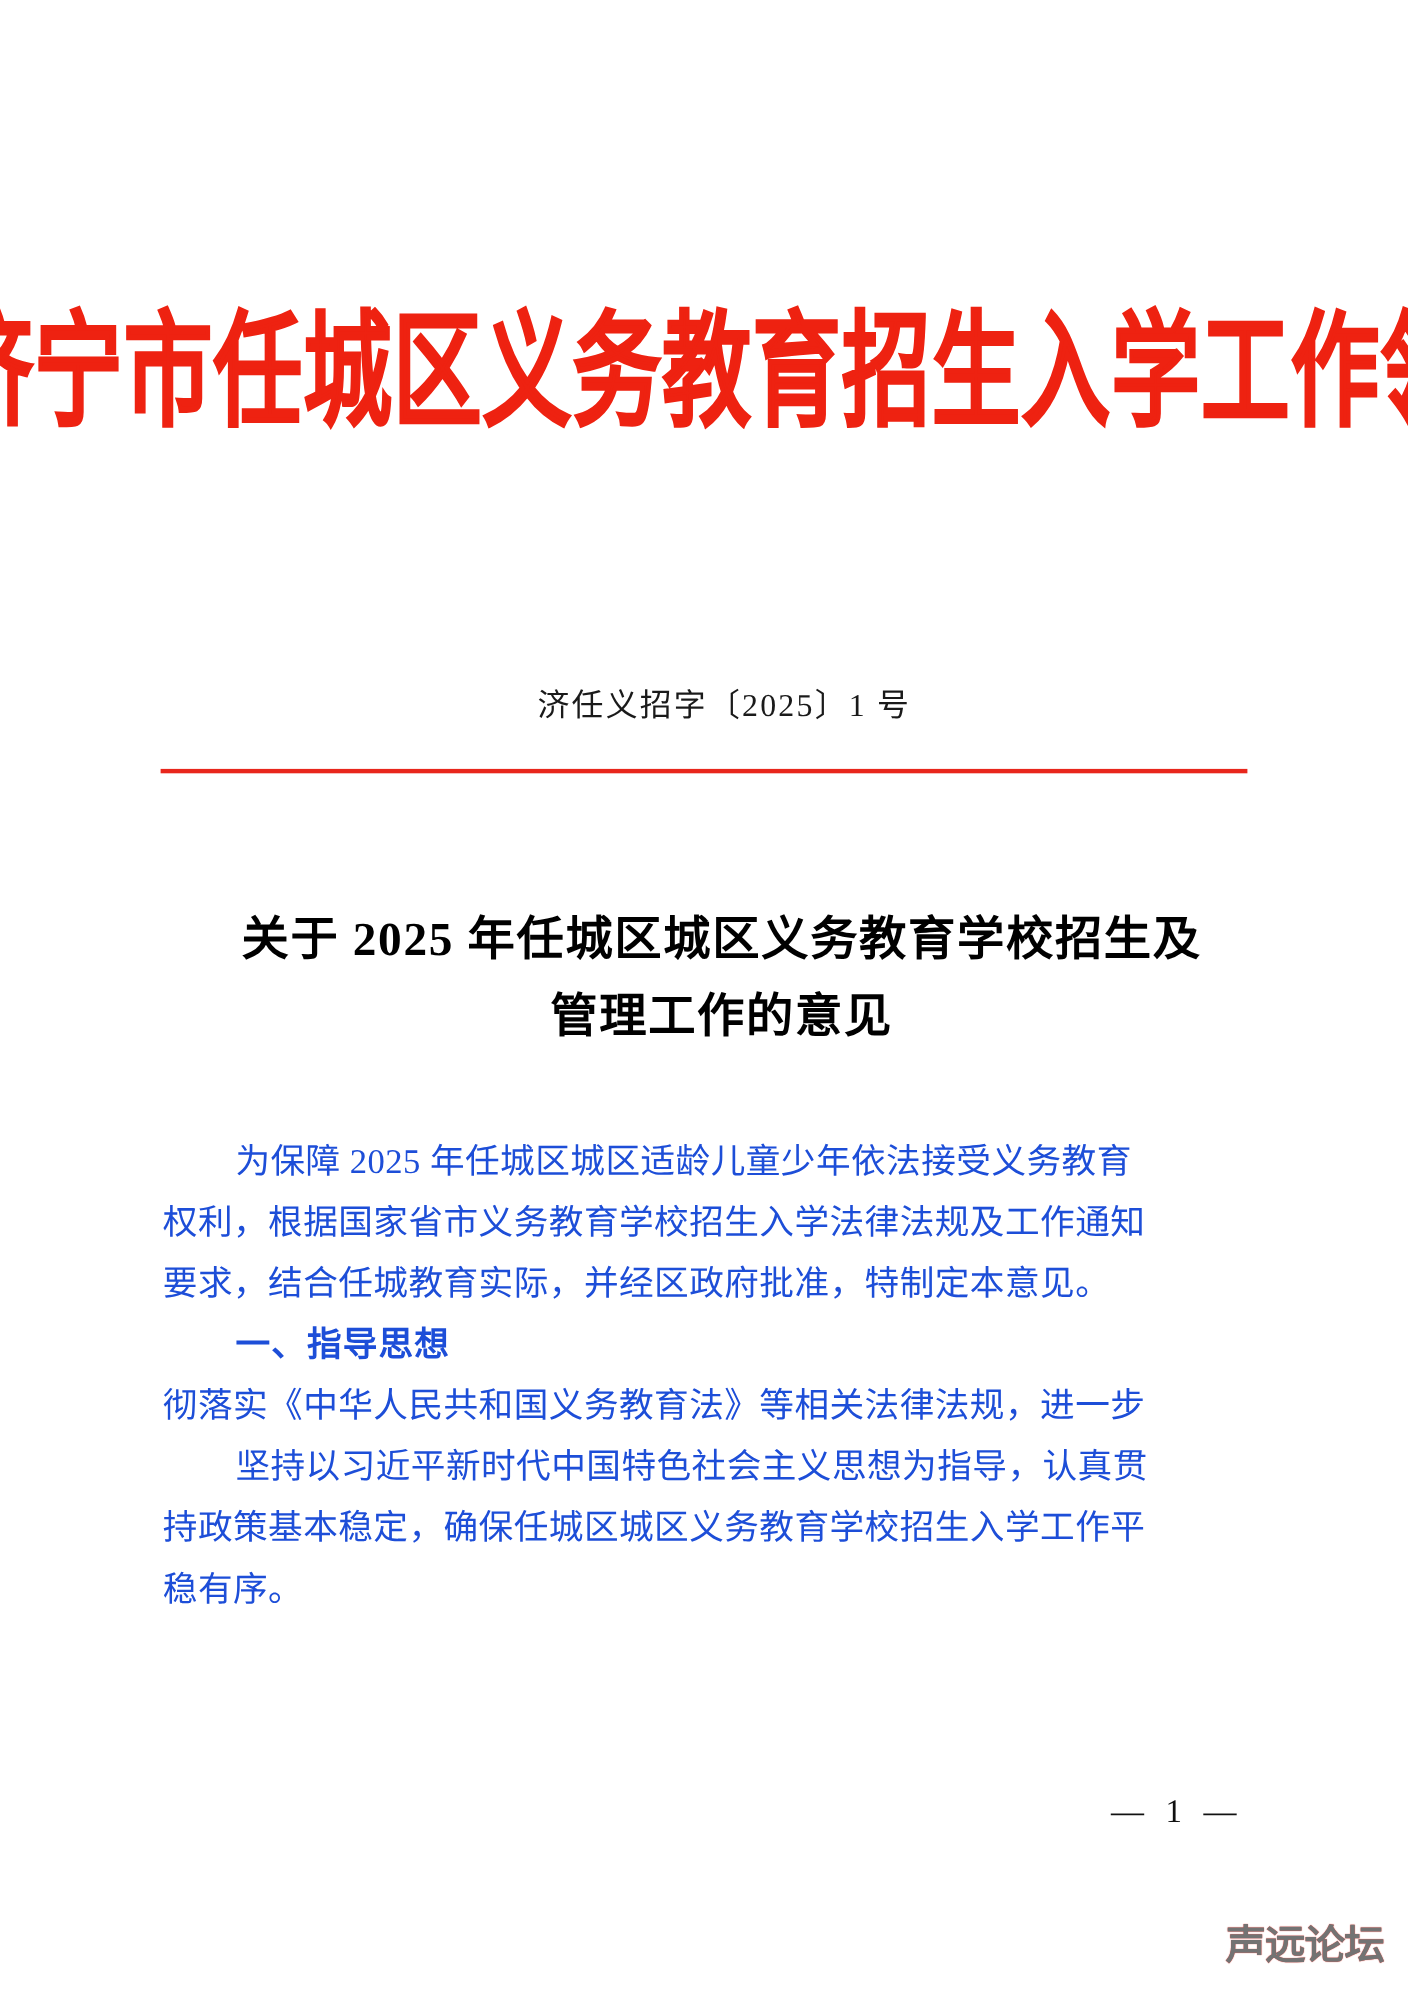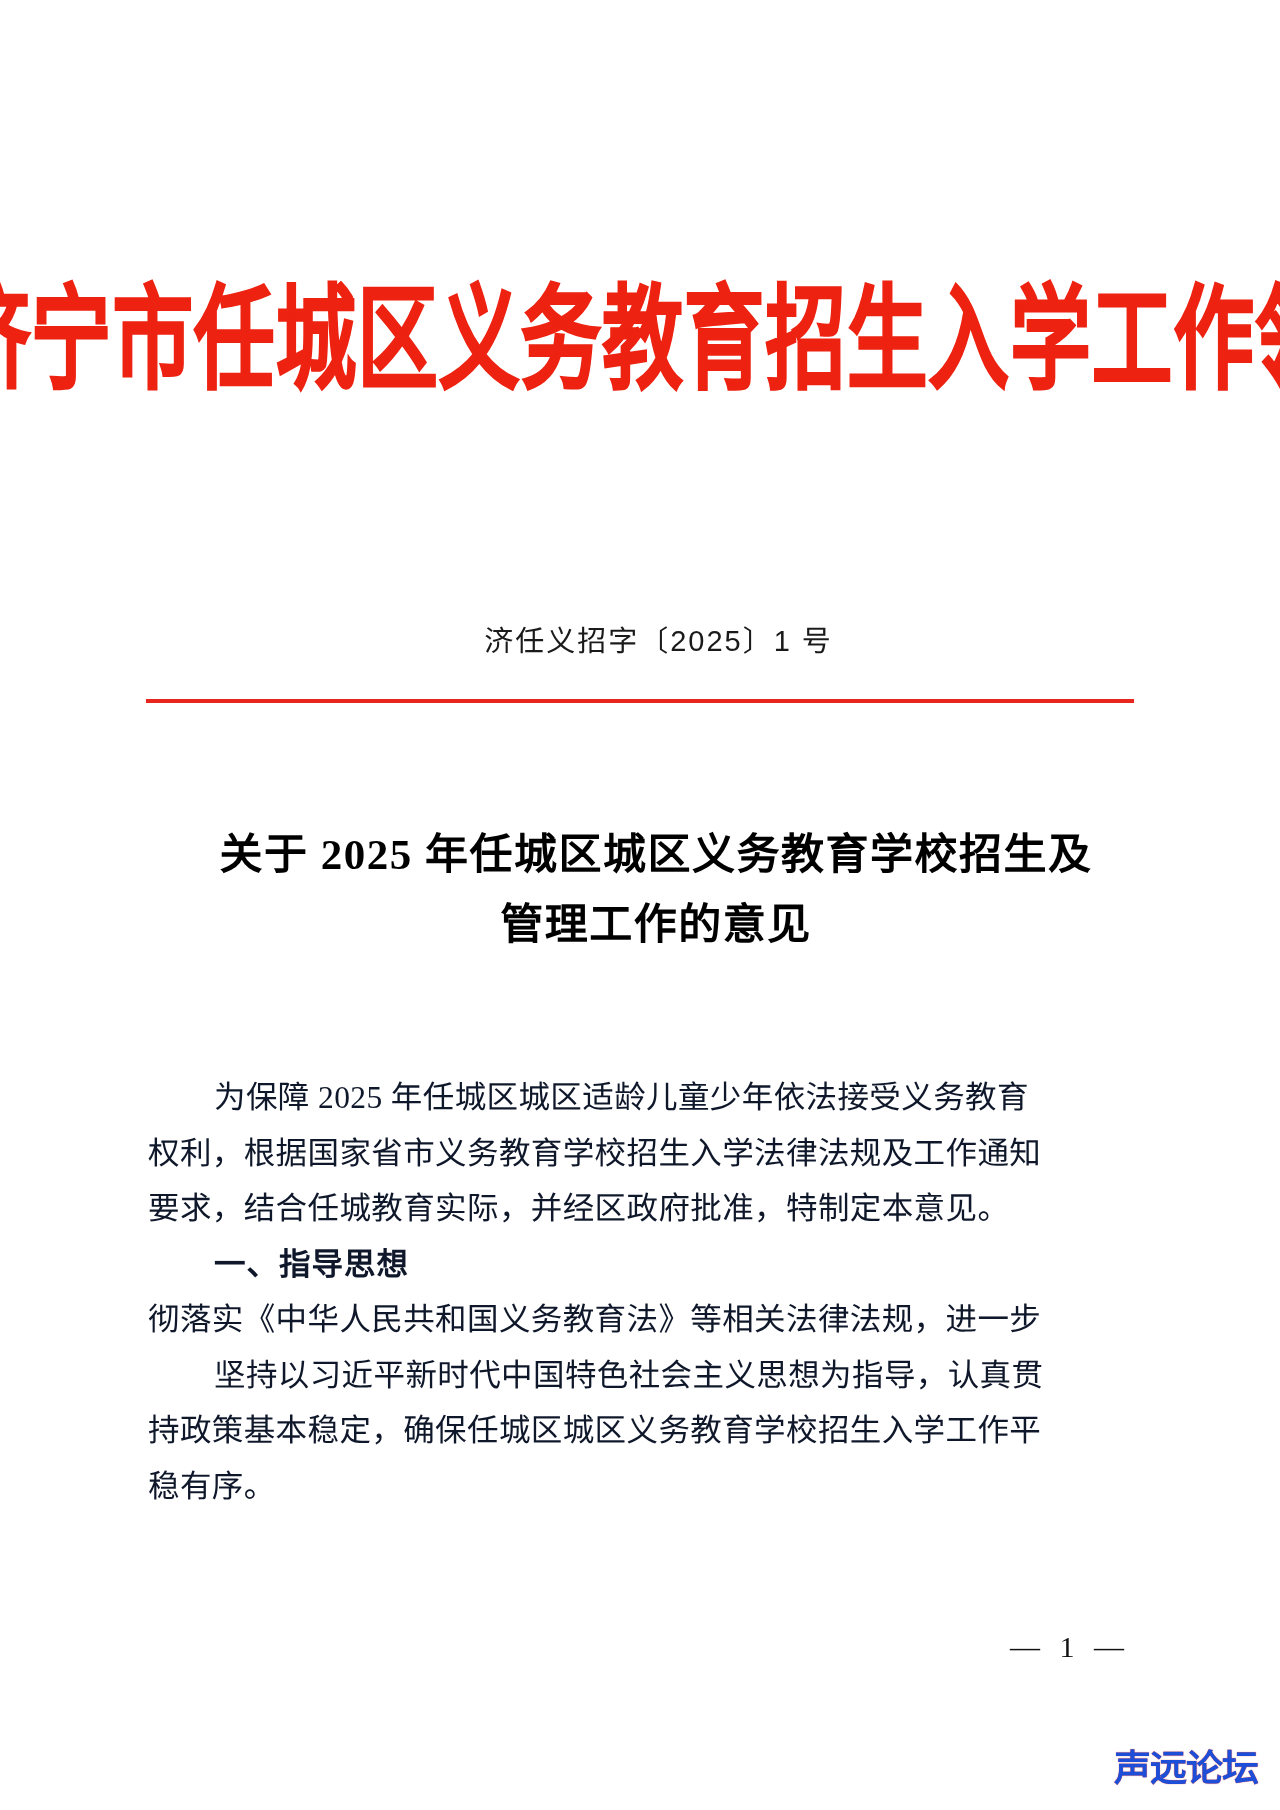--- a/index.html
+++ b/index.html
@@ -43,21 +43,21 @@
   
   .doc-number {
     position: absolute;
     left: 0;
     right: 0;
     top: 617px;
     text-align: center;
     font-size: 29px;
     letter-spacing: 2px;
     color: #1a1a1a;
-    font-family: Liberation Sans, sans-serif;
+    font-family: Liberation Serif, serif;
     margin-left: 37px;
   }
 
   
   .red-rule {
     position: absolute;
     left: 146px;
     width: 988px;
     top: 699px;
     height: 4px;
@@ -78,22 +78,22 @@
     color: #000;
     font-family: "Liberation Serif", "DejaVu Serif", serif;
   }
   .doc-title .ln { display: block; }
 
   
   .body-area {
     position: absolute;
     left: 148px;
     width: 984px;
-    top: 1070px;
-    color: #0f172a;
+    top: 1028px;
+    color: #1d4ed8;
   }
   .para {
     font-size: 31.5px;
     line-height: 55.5px;
     letter-spacing: 0.4px;
     text-align: justify;
     text-align-last: left;
     margin: 0;
     font-family: "Liberation Serif", "DejaVu Serif", serif;
   }
@@ -127,21 +127,21 @@
   
   .watermark {
     position: absolute;
     right: 22px;
     bottom: 18px;
     display: flex;
     align-items: center;
     gap: 6px;
   }
   .watermark-text {
-    color: #1d4ed8;
+    color: #737373;
     font-size: 37px;
     font-weight: 700;
     letter-spacing: -1px;
     font-family: "Liberation Sans", "DejaVu Sans", sans-serif;
     text-shadow: 0 0 1px #e2231a;
   }
 </style>
 </head>
 <body>
 

